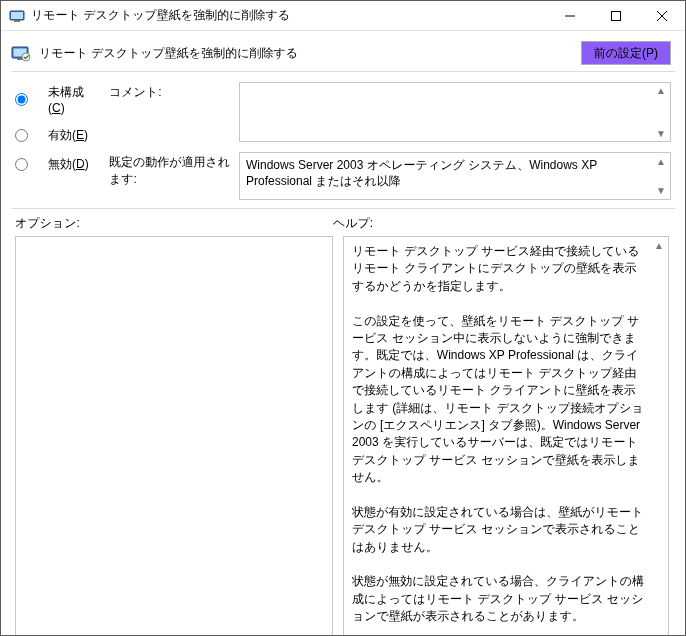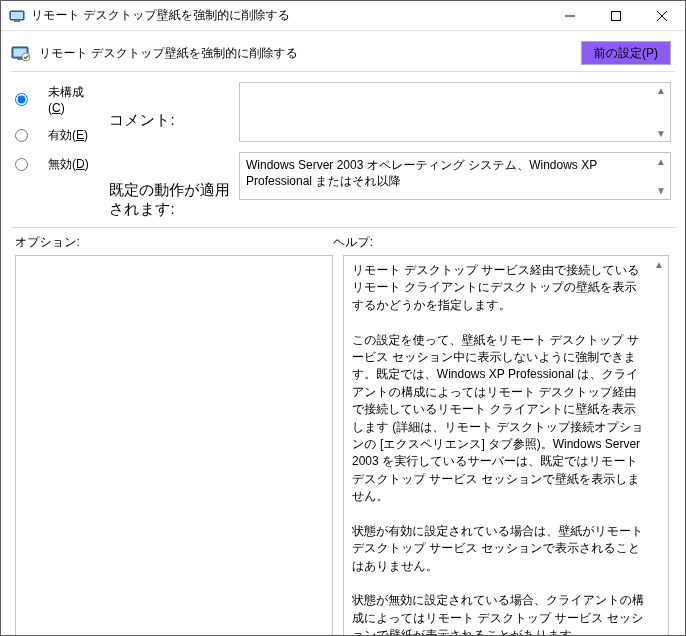--- a/index.html
+++ b/index.html
@@ -101,22 +101,21 @@
       gap: 10px;
     }
     .field-row {
       display: flex;
       align-items: flex-start;
       gap: 8px;
     }
     .field-label {
       width: 122px;
       padding-top: 2px;
-      font-size: 15px;
-      margin-top: 27px;
+      font-size: 12px;
     }
     .textbox {
       flex: 1;
       border: 1px solid #c7c7c7;
       background: #fff;
       position: relative;
     }
     .textbox.comment { height: 60px; }
     .textbox.support { height: 48px; padding: 4px 22px 4px 6px; line-height: 1.35; }
     .scroll-handle {

